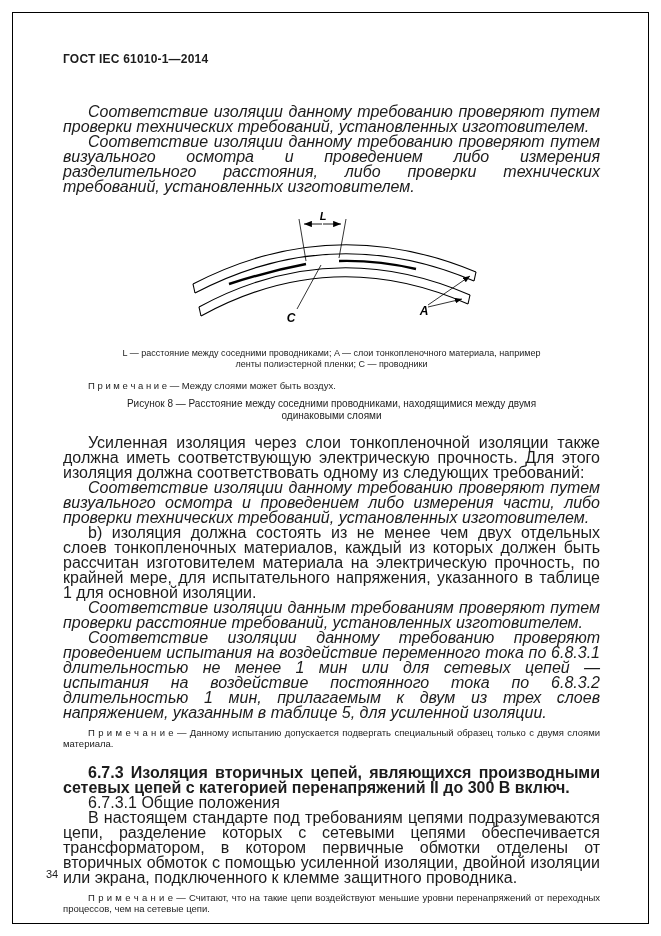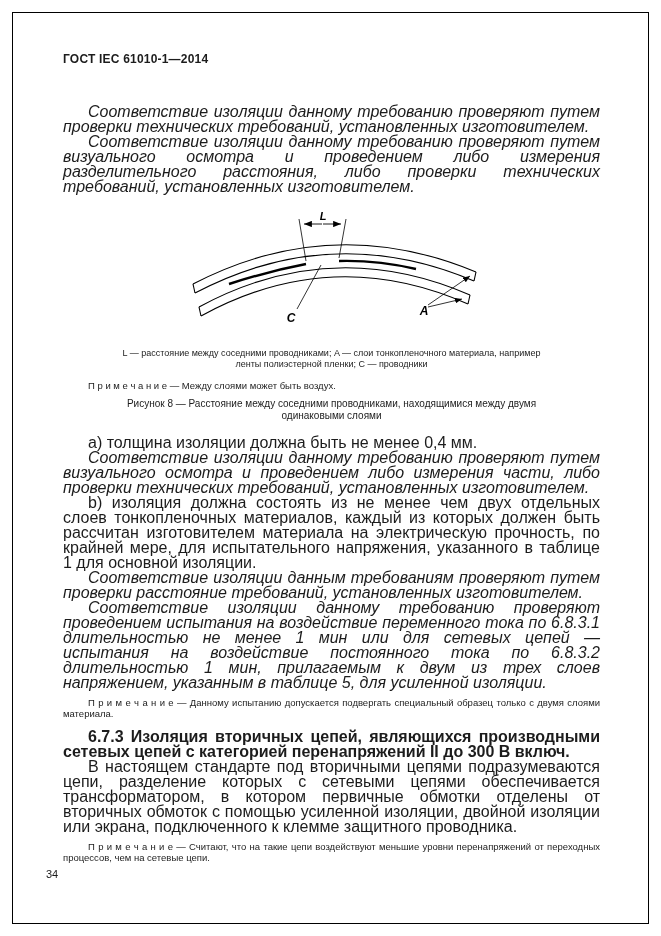--- a/index.html
+++ b/index.html
@@ -16,21 +16,21 @@
     position:absolute; left:63px; top:52px; width:537px;
   }
   .doc-header {
     font-weight:bold; font-size:12px; margin-bottom:38px; letter-spacing:0.2px;
   }
   p { font-size:16px; line-height:15px; text-align:justify; }
   p.indent { text-indent:25px; }
   p.italic { font-style:italic; }
   p.bold  { font-weight:bold; }
   p.note  { font-size:9.5px; line-height:11.6px; margin:7px 0; }
-  p.h673  { margin-top:9px; }
+  p.h673  { margin-top:15px; }
 
   .figure { margin:16px 0 10px; text-align:center; }
   .fig-svg { display:inline-block; }
   .fig-legend {
     font-size:9px; line-height:11px; max-width:432px; margin:4px auto 0;
     text-align:center; font-style:normal;
   }
   .fig-note {
     font-size:9.5px; line-height:11.6px; text-align:left; text-indent:25px;
     margin:10px 0 6px;
@@ -91,25 +91,26 @@
         <line x1="261" y1="95" x2="303" y2="66" stroke="#000" stroke-width="0.8" marker-end="url(#arrf)"></line>
         <line x1="261" y1="97" x2="295" y2="89" stroke="#000" stroke-width="0.8" marker-end="url(#arrf)"></line>
         <text x="257" y="105" text-anchor="middle" font-size="12" font-style="italic" font-weight="bold" fill="#000">A</text>
       </g>
     </svg>
     <div class="fig-legend">L — расстояние между соседними проводниками; A — слои тонкопленочного материала, например ленты полиэстерной пленки; C — проводники</div>
     <div class="fig-note">П р и м е ч а н и е — Между слоями может быть воздух.</div>
     <div class="fig-caption">Рисунок 8 — Расстояние между соседними проводниками, находящимися между двумя одинаковыми слоями</div>
   </div>
 
-  <p class="indent">a)  толщина изоляции должна быть не менее 0,4 мм.</p>
+  <p class="indent">Усиленная изоляция через слои тонкопленочной изоляции также должна иметь соответствующую электрическую прочность. Для этого изоляция должна соответствовать одному из следующих требований:</p>
   <p class="indent italic">Соответствие изоляции данному требованию проверяют путем визуального осмотра и проведением либо измерения части, либо проверки технических требований, установленных изготовителем.</p>
   <p class="indent">b)  изоляция должна состоять из не менее чем двух отдельных слоев тонкопленочных материалов, каждый из которых должен быть рассчитан изготовителем материала на электрическую прочность, по крайней мере, для испытательного напряжения, указанного в таблице 1 для основной изоляции.</p>
   <p class="indent italic">Соответствие изоляции данным требованиям проверяют путем проверки расстояние требований, установленных изготовителем.</p>
   <p class="indent italic">Соответствие изоляции данному требованию проверяют проведением испытания на воздействие переменного тока по 6.8.3.1 длительностью не менее 1 мин или для сетевых цепей — испытания на воздействие постоянного тока по 6.8.3.2 длительностью 1 мин, прилагаемым к двум из трех слоев напряжением, указанным в таблице 5, для усиленной изоляции.</p>
   <p class="note indent">П р и м е ч а н и е — Данному испытанию допускается подвергать специальный образец только с двумя слоями материала.</p>
   <p class="indent bold h673">6.7.3  Изоляция вторичных цепей, являющихся производными сетевых цепей с категорией перенапряжений II до 300 В включ.</p>
-  <p class="indent">В настоящем стандарте под вторичными цепями подразумеваются цепи, разделение которых с сетевыми цепями обеспечивается трансформатором, в котором первичные обмотки отделены от вторичных обмоток с помощью усиленной изоляции, двойной изоляции или экрана, подключенного к клемме защитного проводника.</p>
+  <p class="indent">6.7.3.1  Общие положения</p>
+  <p class="indent">В настоящем стандарте под требованиям цепями подразумеваются цепи, разделение которых с сетевыми цепями обеспечивается трансформатором, в котором первичные обмотки отделены от вторичных обмоток с помощью усиленной изоляции, двойной изоляции или экрана, подключенного к клемме защитного проводника.</p>
   <p class="note indent">П р и м е ч а н и е — Считают, что на такие цепи воздействуют меньшие уровни перенапряжений от переходных процессов, чем на сетевые цепи.</p>
 
 </div>
 
 <div class="page-number">34</div>
 
 </body></html>

